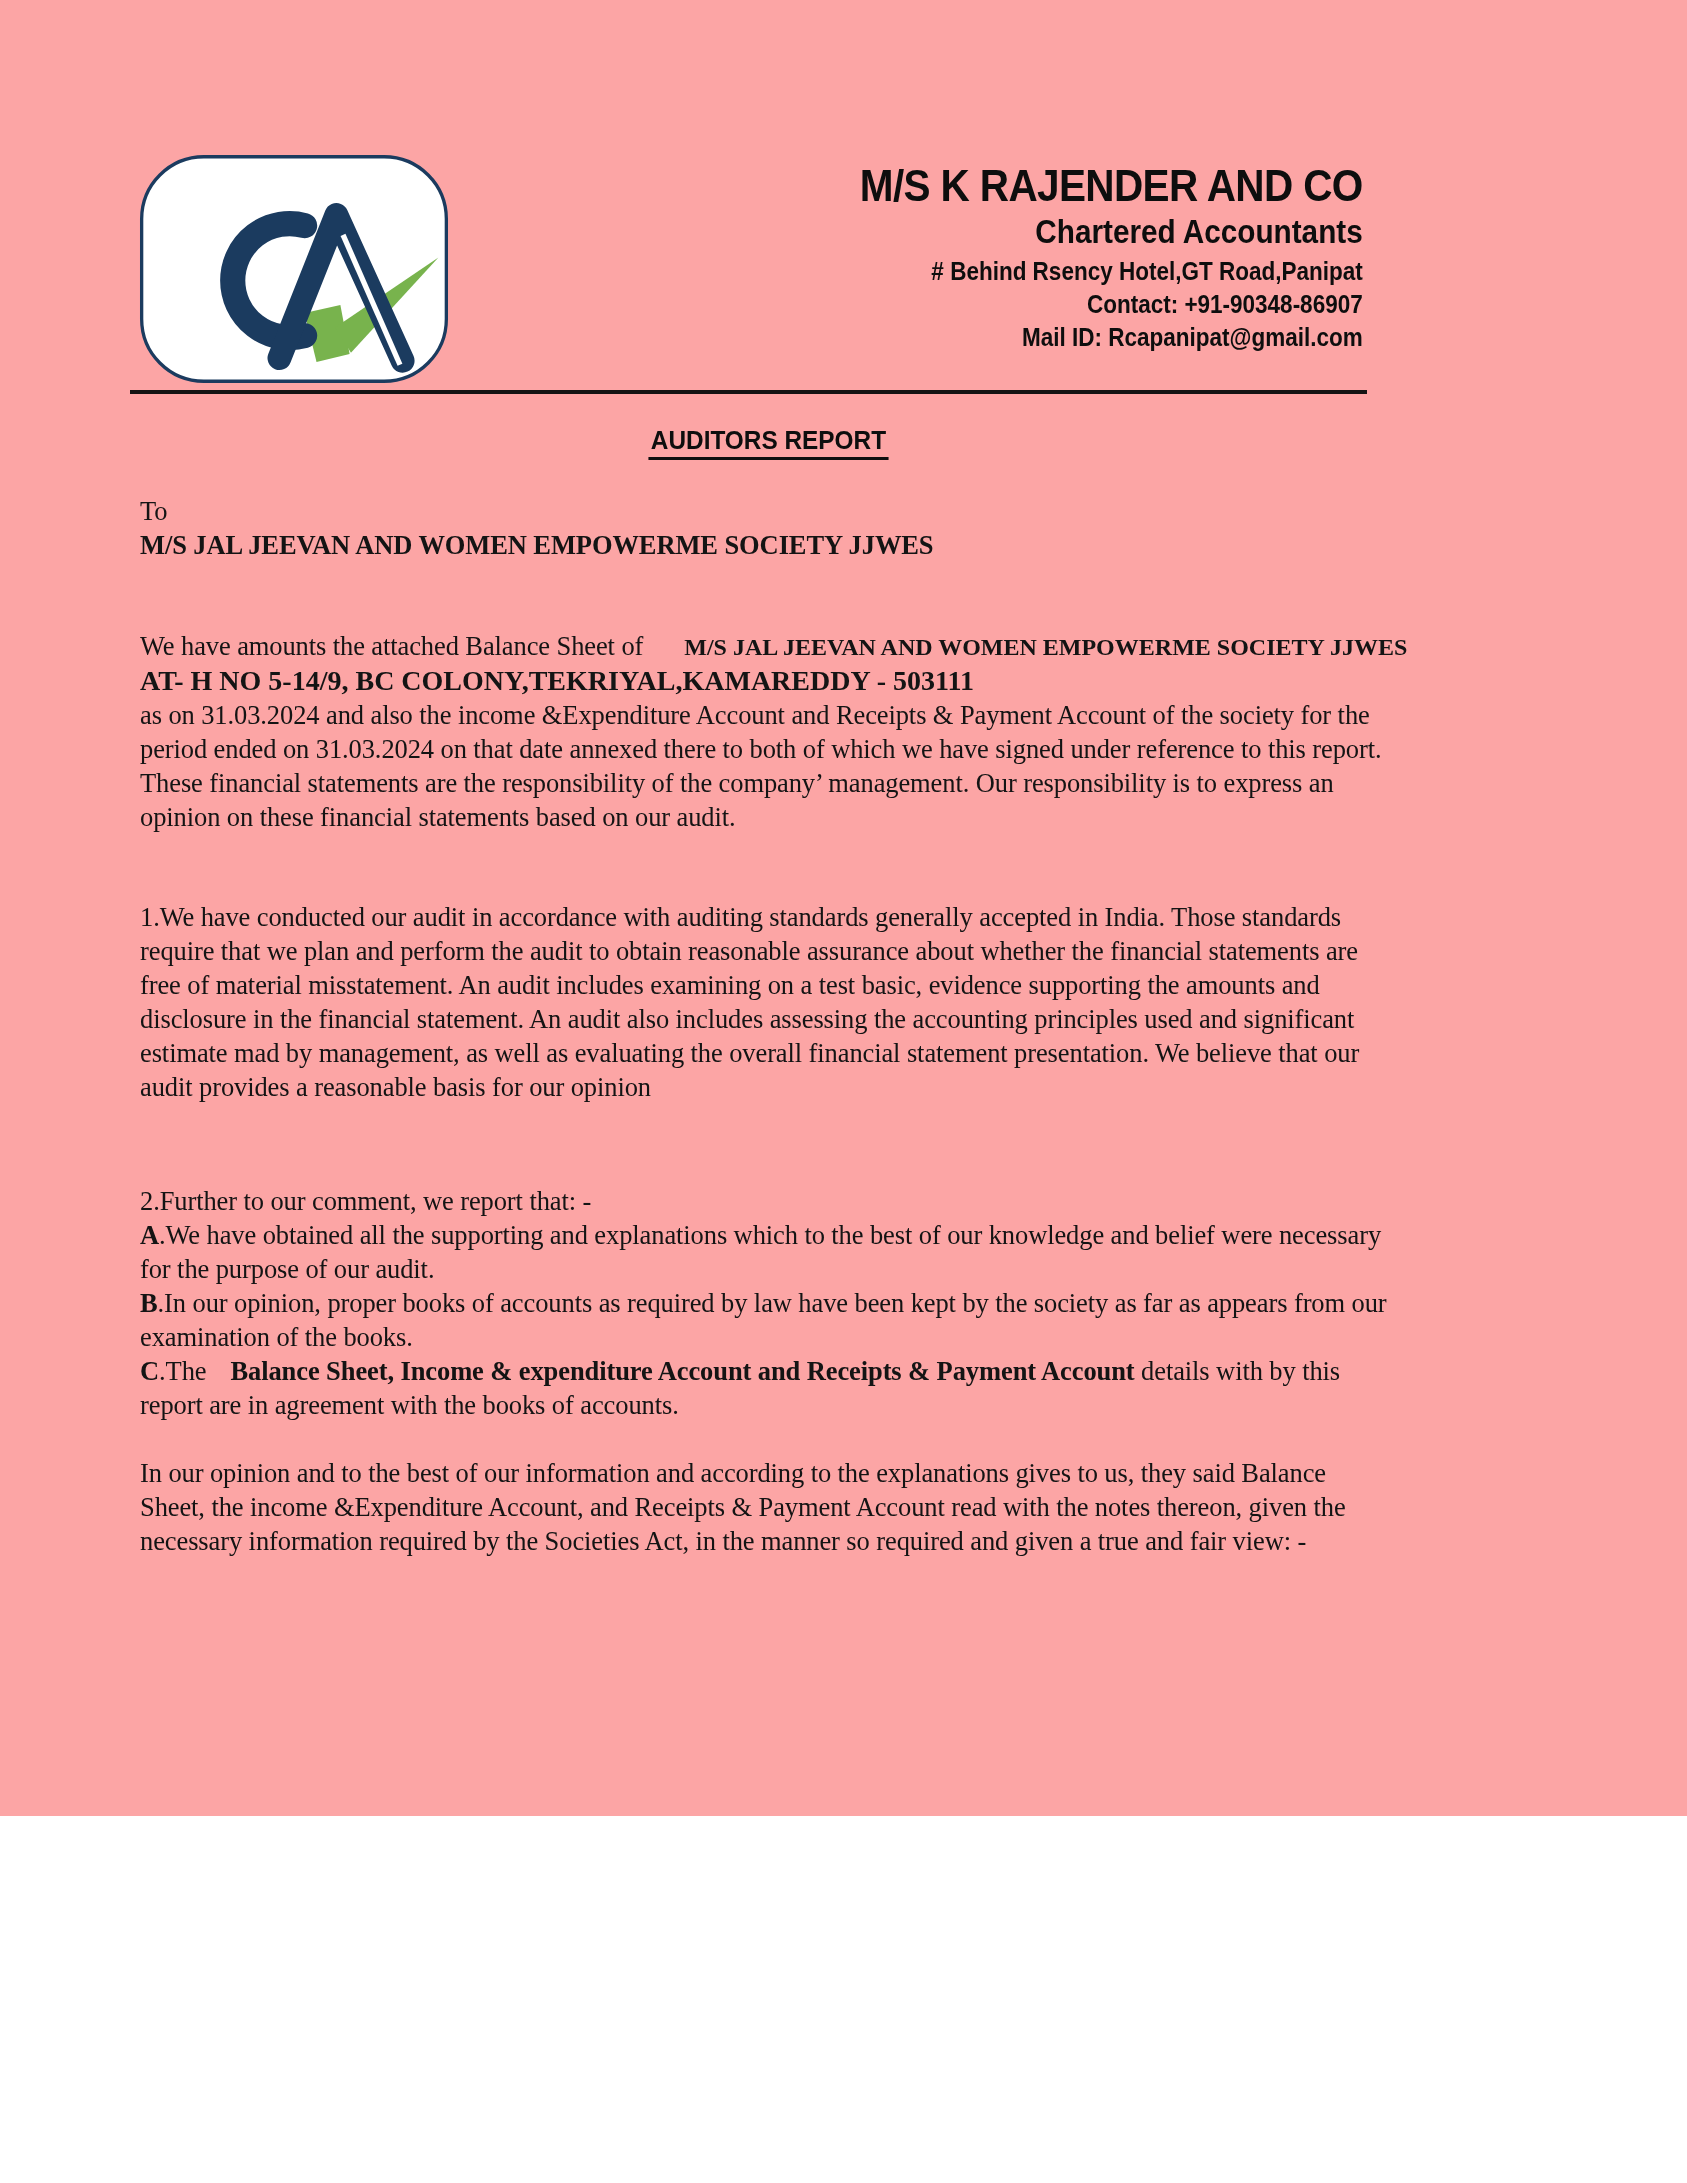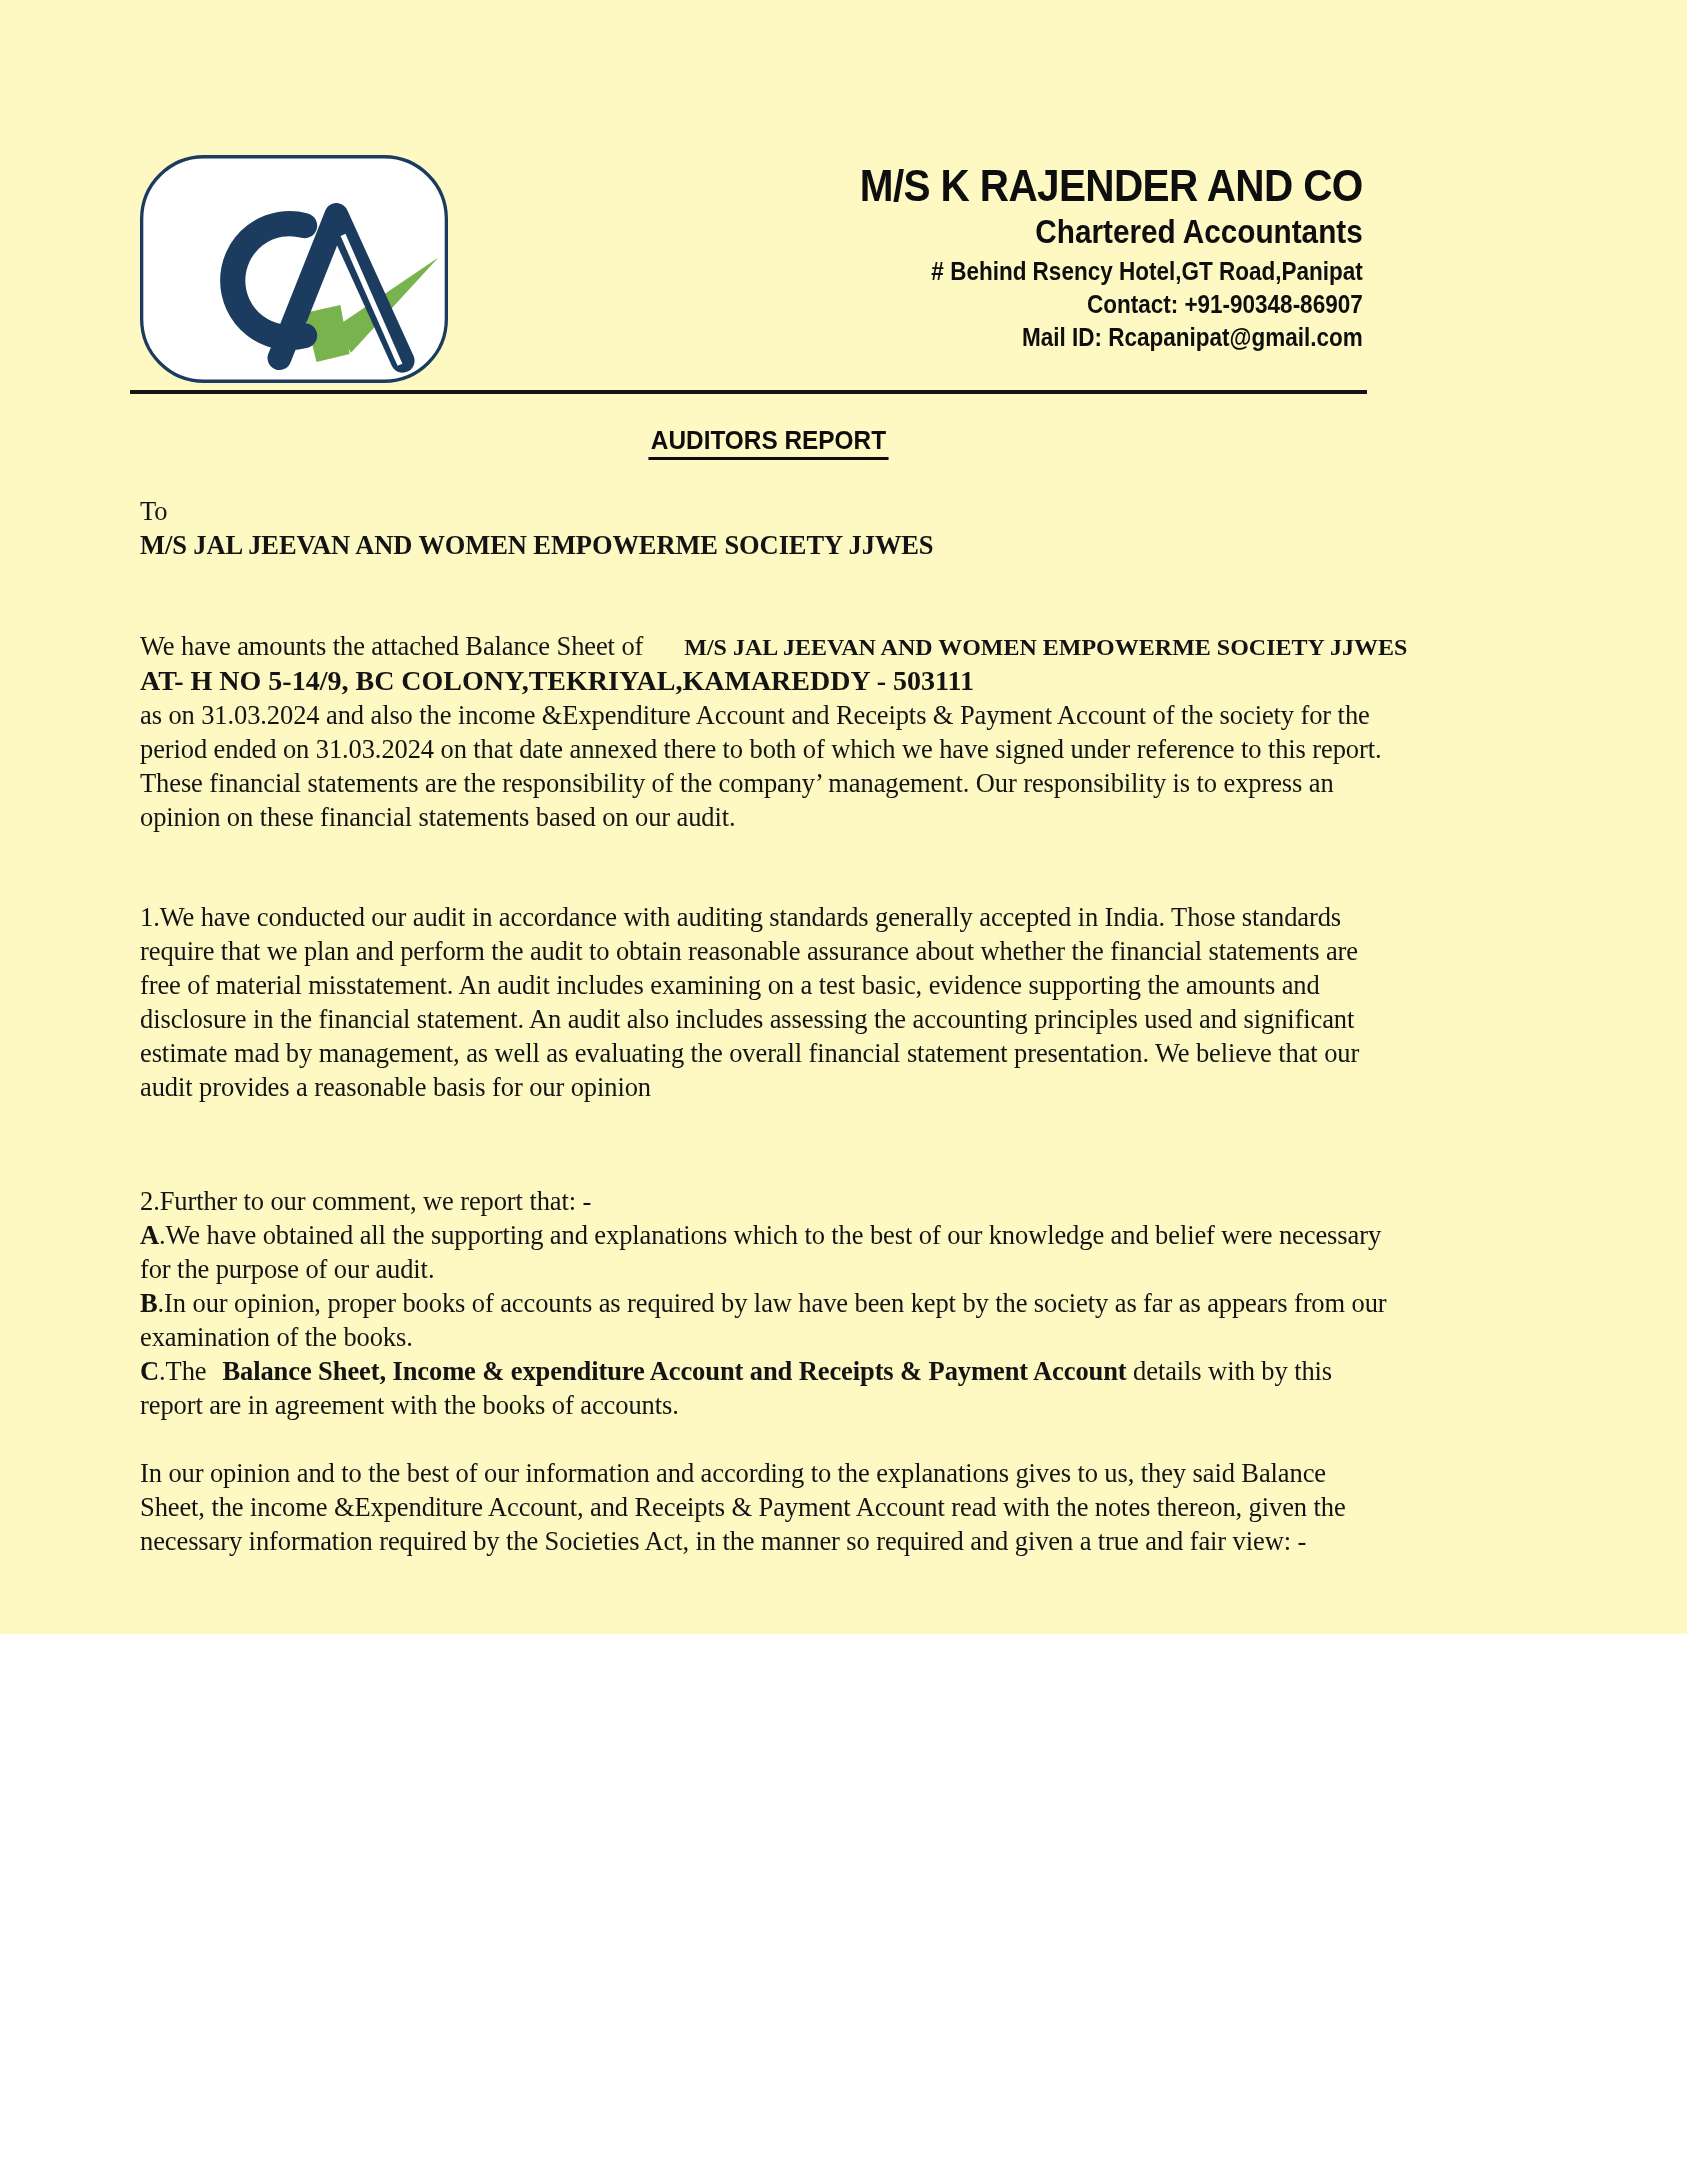--- a/index.html
+++ b/index.html
@@ -1,20 +1,20 @@
 <!DOCTYPE html>
 <html style="font-size:10.6px"><head>
 <meta charset="utf-8">
 <style>
   html,body{margin:0;padding:0;background:#ffffff;}
   .page{
     position:relative;
     width:1687px;
-    height:1634px;
-    background:#fef9c3;
+    height:1816px;
+    background:#fca5a5;
     overflow:hidden;
     font-family:"Liberation Serif", serif;
     color:#141414;
   }
   
   .logo-box{
     position:absolute;
     left:139px; top:154px;
     width:310px; height:230px;
   }
@@ -69,21 +69,21 @@
   }
   .addressee{top:494px;}
   .intro{top:629px;}
   .para1{top:900px;}
   .para2{top:1184px;}
   .closing{top:1456px;}
   .bold{font-weight:bold;}
   .nowrap{white-space:nowrap;}
   .soc{font-size:24px;margin-left:41px;letter-spacing:0;}
   .addr{font-size:28px;letter-spacing:0;}
-  .cgap{margin-left:16px;}
+  .cgap{margin-left:24px;}
 </style>
 </head>
 <body>
 
 <div class="page">
 
   <div class="logo-box">
     <svg viewBox="0 0 468 347" xmlns="http://www.w3.org/2000/svg">
 
       <rect x="4" y="4" width="460" height="339" rx="94" fill="#ffffff" stroke="#1b3b5f" stroke-width="5"></rect>

